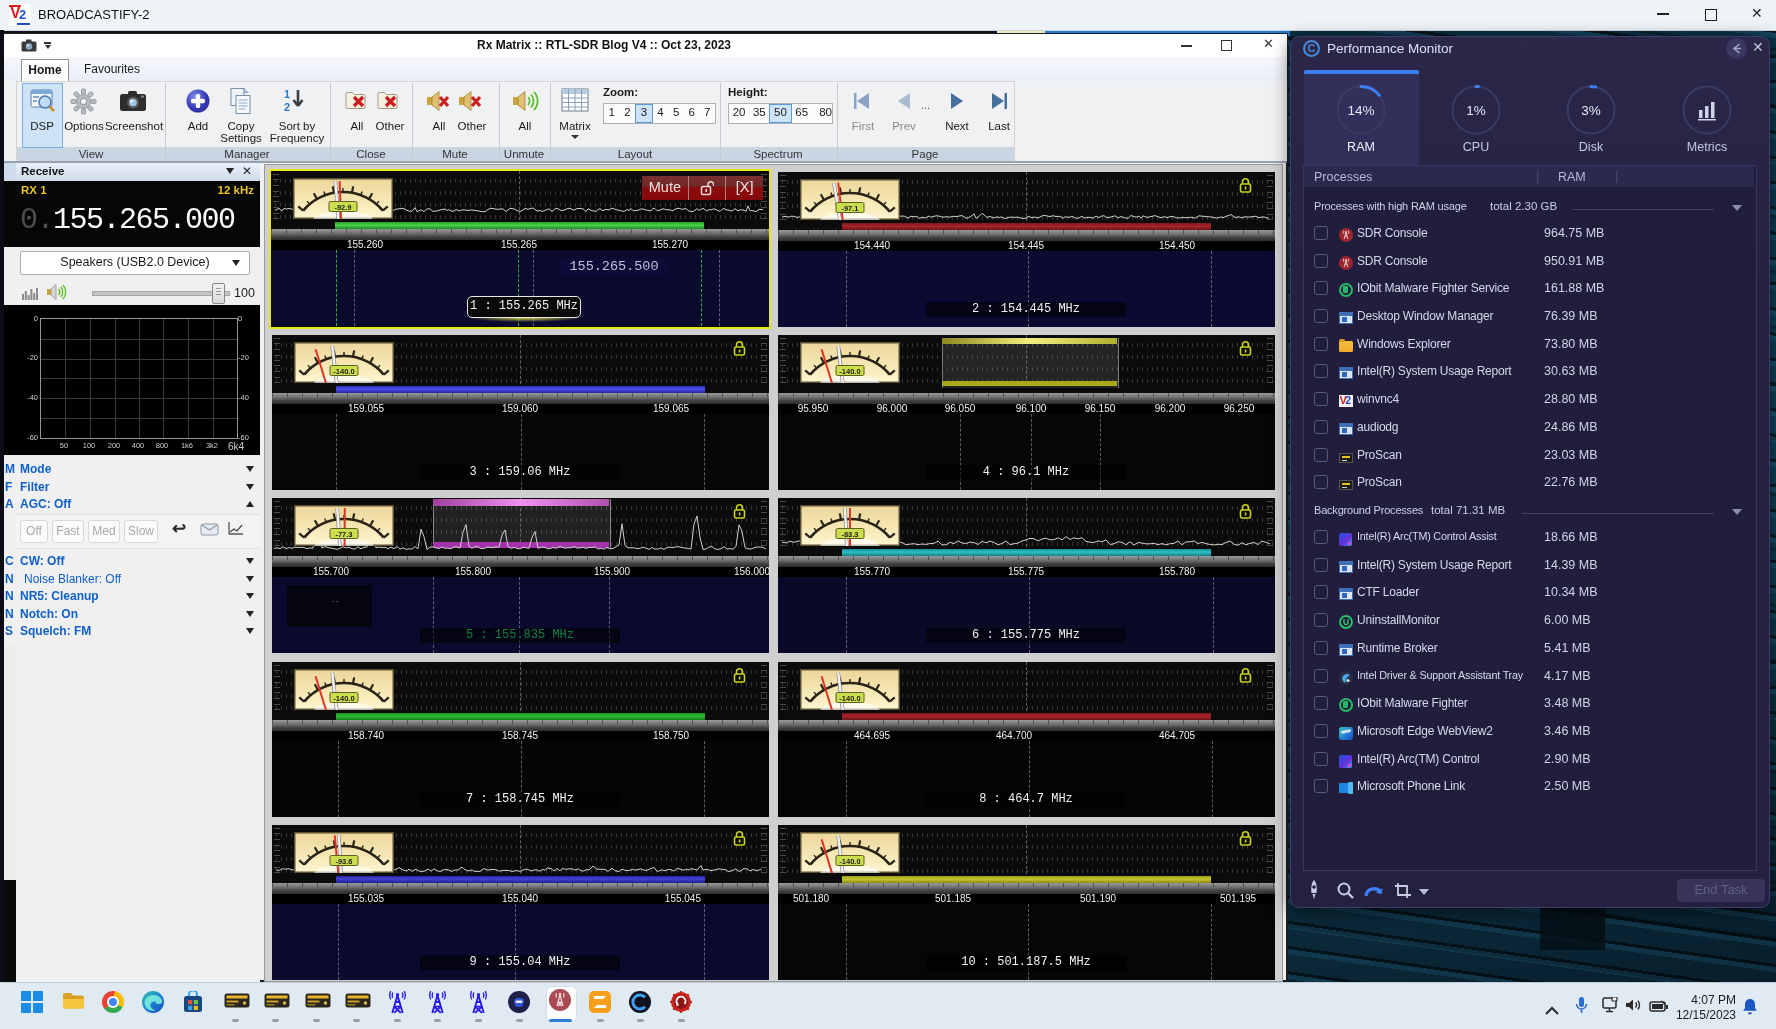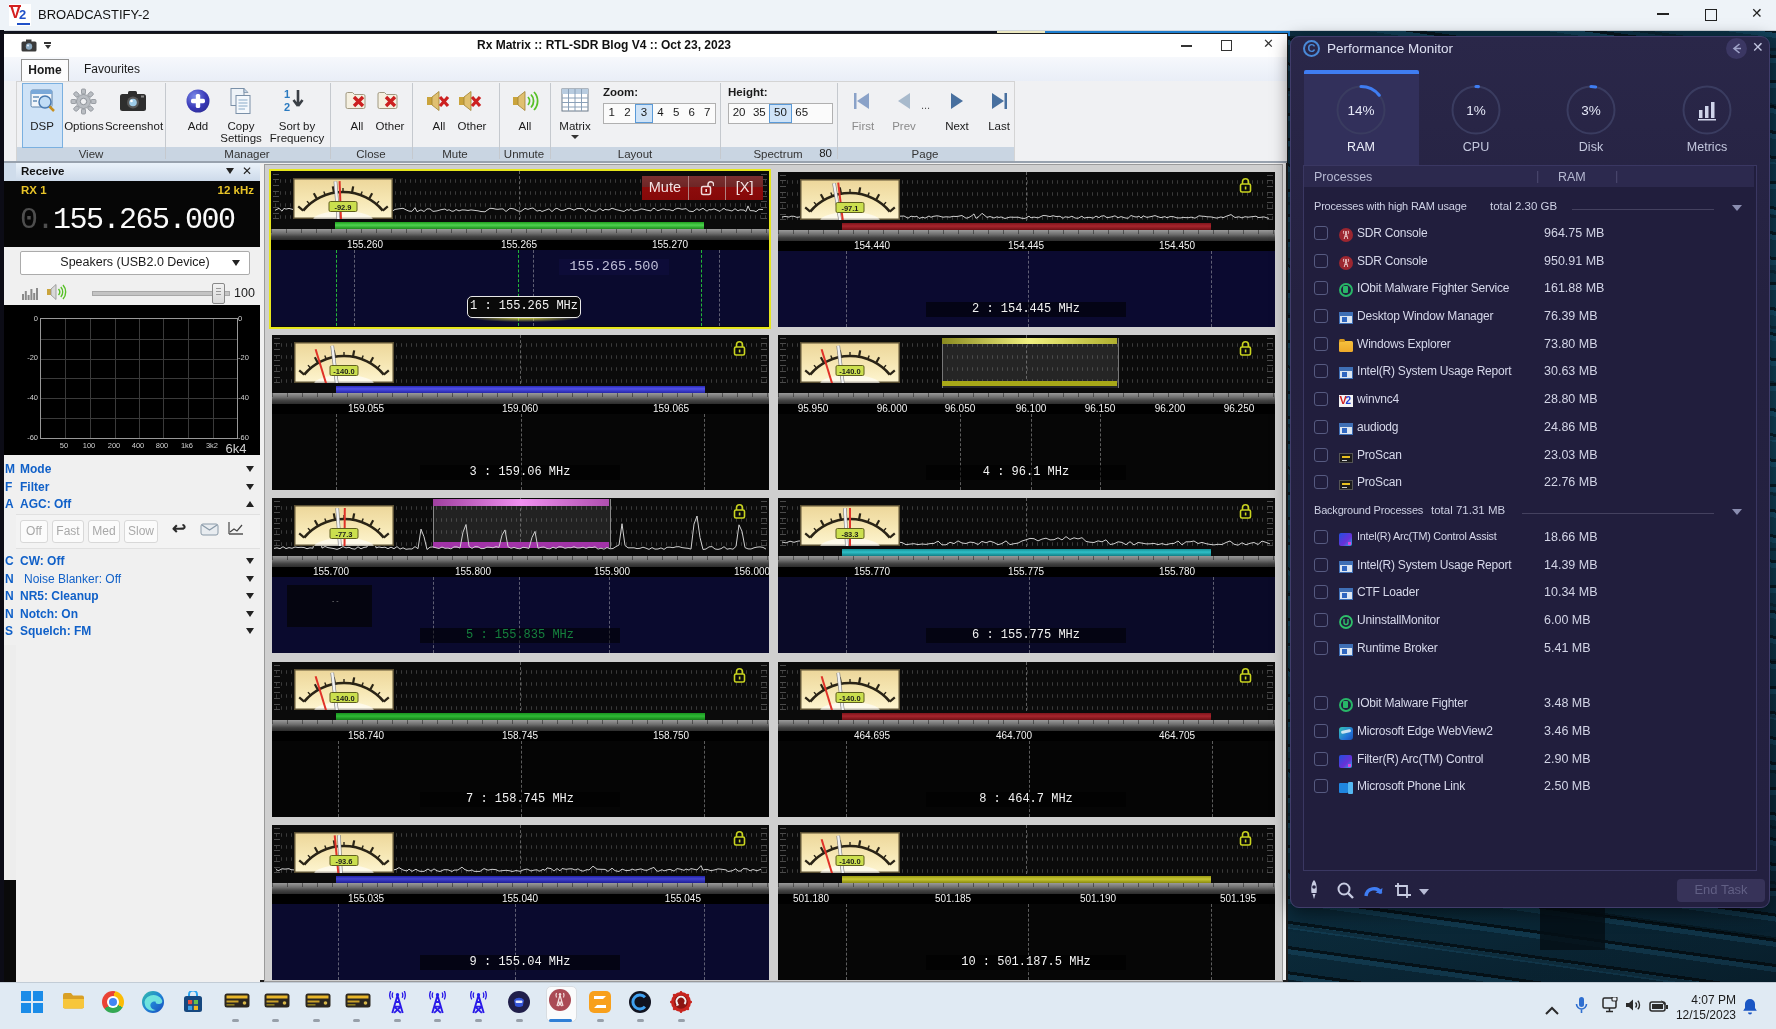--- a/index.html
+++ b/index.html
@@ -177,21 +177,21 @@
       <div style="width:15.8px;text-align:center;line-height:17px;">5</div>
       <div style="width:15.8px;text-align:center;line-height:17px;">6</div>
       <div style="width:15.8px;text-align:center;line-height:17px;">7</div>
     </div>
     <div style="position:absolute;left:728px;top:86px;font-size:11.5px;font-weight:bold;color:#1a1a1a">Height:</div>
     <div style="position:absolute;left:728px;top:103px;width:103px;height:19px;background:#fbfbfb;border:1px solid #b0b0b0;display:flex;font-size:11.5px;color:#1a1a1a">
       <div style="width:20.4px;text-align:center;line-height:17px;">20</div>
       <div style="width:20.4px;text-align:center;line-height:17px;">35</div>
       <div style="width:20.4px;text-align:center;line-height:17px;background:#cfe3f7;border:1px solid #5a9ad8;line-height:15px">50</div>
       <div style="width:20.4px;text-align:center;line-height:17px;">65</div>
-      <div style="width:20.4px;text-align:right;line-height:17px;margin-top:41px;">80</div>
+      <div style="width:20.4px;text-align:right;line-height:17px;">80</div>
     </div>
     <div style="position:absolute;left:853px;top:90px"><svg width="20" height="22" viewBox="0 0 20 22">
         <path d="M16,3 4,11 16,19" fill="#8aa2c8"></path>
         <rect x="1" y="3" width="2.5" height="16" fill="#8aa2c8"></rect>
       </svg></div>
     <div style="position:absolute;left:894px;top:90px"><svg width="20" height="22" viewBox="0 0 20 22">
         <path d="M16,3 4,11 16,19" fill="#a8bacc"></path>
       </svg></div>
     <div style="position:absolute;left:921px;top:99px;font-size:11px;color:#555">...</div>
     <div style="position:absolute;left:947px;top:90px"><svg width="20" height="22" viewBox="0 0 20 22">
@@ -1034,21 +1034,21 @@
       <div style="position:absolute;left:222px;top:88px;width:22px;text-align:left;font-size:7.5px;color:#d0d0d0">-40</div>
       <div style="position:absolute;left:0;top:128px;width:22px;text-align:right;font-size:7.5px;color:#d0d0d0">-60</div>
       <div style="position:absolute;left:222px;top:128px;width:22px;text-align:left;font-size:7.5px;color:#d0d0d0">-60</div>
       <div style="position:absolute;left:36px;top:136px;width:24px;text-align:center;font-size:7.5px;color:#d0d0d0">50</div>
       <div style="position:absolute;left:61px;top:136px;width:24px;text-align:center;font-size:7.5px;color:#d0d0d0">100</div>
       <div style="position:absolute;left:86px;top:136px;width:24px;text-align:center;font-size:7.5px;color:#d0d0d0">200</div>
       <div style="position:absolute;left:110px;top:136px;width:24px;text-align:center;font-size:7.5px;color:#d0d0d0">400</div>
       <div style="position:absolute;left:134px;top:136px;width:24px;text-align:center;font-size:7.5px;color:#d0d0d0">800</div>
       <div style="position:absolute;left:159px;top:136px;width:24px;text-align:center;font-size:7.5px;color:#d0d0d0">1k6</div>
       <div style="position:absolute;left:184px;top:136px;width:24px;text-align:center;font-size:7.5px;color:#d0d0d0">3k2</div>
-      <div style="position:absolute;left:208px;top:136px;width:24px;text-align:center;font-size:13px;color:#d0d0d0">6k4</div>
+      <div style="position:absolute;left:208px;top:136px;width:24px;text-align:center;font-size:10px;color:#d0d0d0">6k4</div>
     </div>
     <div style="position:absolute;left:20px;top:462px;font-size:12px;font-weight:bold;color:#1060c8">Mode</div>
     <div style="position:absolute;left:246px;top:466px;width:0;height:0;border-left:4.5px solid transparent;border-right:4.5px solid transparent;border-top:6px solid #222"></div>
     <div style="position:absolute;left:20px;top:480px;font-size:12px;font-weight:bold;color:#1060c8">Filter</div>
     <div style="position:absolute;left:246px;top:484px;width:0;height:0;border-left:4.5px solid transparent;border-right:4.5px solid transparent;border-top:6px solid #222"></div>
     <div style="position:absolute;left:20px;top:497px;font-size:12px;font-weight:bold;color:#1060c8">AGC: Off</div>
     <div style="position:absolute;left:246px;top:501px;width:0;height:0;border-left:4.5px solid transparent;border-right:4.5px solid transparent;border-bottom:6px solid #222"></div>
     <div style="position:absolute;left:20px;top:554px;font-size:12px;font-weight:bold;color:#1060c8">CW: Off</div>
     <div style="position:absolute;left:246px;top:558px;width:0;height:0;border-left:4.5px solid transparent;border-right:4.5px solid transparent;border-top:6px solid #222"></div>
     <div style="position:absolute;left:24px;top:572px;font-size:12px;font-weight:normal;color:#1060c8">Noise Blanker: Off</div>
@@ -1245,36 +1245,46 @@
           </svg></span></span>
       <span style="position:absolute;left:53px;top:6px;font-size:12px;letter-spacing:-0.2px;color:#d6d8ea;white-space:nowrap">UninstallMonitor</span>
       <span style="position:absolute;left:240px;top:6px;font-size:12.5px;color:#d2d4e6">6.00 MB</span>
     </div>
     <div style="position:absolute;left:1304px;top:635px;width:450px;height:27px">
       <span style="position:absolute;left:10px;top:6px;width:14px;height:14px;border:1.5px solid #565a80;border-radius:3px;box-sizing:border-box"></span>
       <span style="position:absolute;left:35px;top:6px"><span style="display:inline-block;width:14px;height:12px;background:#dce6f2;border:1px solid #3f6fb5;box-sizing:border-box;position:relative;vertical-align:-1px"><span style="position:absolute;left:0;top:0;width:100%;height:3px;background:#3f6fb5"></span><span style="position:absolute;left:1.5px;top:4px;width:5px;height:5px;background:#2f66c0"></span></span></span>
       <span style="position:absolute;left:53px;top:6px;font-size:12px;letter-spacing:-0.2px;color:#d6d8ea;white-space:nowrap">Runtime Broker</span>
       <span style="position:absolute;left:240px;top:6px;font-size:12.5px;color:#d2d4e6">5.41 MB</span>
     </div>
+    <div style="position:absolute;left:1304px;top:663px;width:450px;height:27px">
+      <span style="position:absolute;left:10px;top:6px;width:14px;height:14px;border:1.5px solid #565a80;border-radius:3px;box-sizing:border-box"></span>
+      <span style="position:absolute;left:35px;top:6px"><span style="display:inline-block;width:14px;height:14px;vertical-align:-2px"><svg width="14" height="14" viewBox="0 0 14 14">
+            <circle cx="7" cy="7" r="7" fill="#252e42"></circle>
+            <path d="M3.5,9 a4.5,4.5 0 0 1 7.5,-4.5 a6,6 0 0 0 -4,7.5 a4.5,4.5 0 0 1 -3.5,-3z" fill="#4aa8e8"></path>
+            <circle cx="9" cy="9.5" r="1.6" fill="#cfe2f2"></circle>
+          </svg></span></span>
+      <span style="position:absolute;left:53px;top:6px;font-size:10.8px;letter-spacing:-0.2px;color:#d6d8ea;white-space:nowrap">Intel Driver &amp; Support Assistant Tray</span>
+      <span style="position:absolute;left:240px;top:6px;font-size:12.5px;color:#d2d4e6">4.17 MB</span>
+    </div>
     <div style="position:absolute;left:1304px;top:690px;width:450px;height:27px">
       <span style="position:absolute;left:10px;top:6px;width:14px;height:14px;border:1.5px solid #565a80;border-radius:3px;box-sizing:border-box"></span>
       <span style="position:absolute;left:35px;top:6px"><span style="display:inline-block;width:14px;height:14px;border-radius:50%;border:2px solid #28b668;box-sizing:border-box;position:relative;vertical-align:-2px"><span style="position:absolute;left:2.2px;top:1px;width:5px;height:7px;background:#28b668;border-radius:1px"></span></span></span>
       <span style="position:absolute;left:53px;top:6px;font-size:12px;letter-spacing:-0.2px;color:#d6d8ea;white-space:nowrap">IObit Malware Fighter</span>
       <span style="position:absolute;left:240px;top:6px;font-size:12.5px;color:#d2d4e6">3.48 MB</span>
     </div>
     <div style="position:absolute;left:1304px;top:718px;width:450px;height:27px">
       <span style="position:absolute;left:10px;top:6px;width:14px;height:14px;border:1.5px solid #565a80;border-radius:3px;box-sizing:border-box"></span>
       <span style="position:absolute;left:35px;top:6px"><span style="display:inline-block;width:14px;height:13px;background:linear-gradient(135deg,#35c4b5,#2173d8 65%,#1a4fb0);border-radius:3px;position:relative;vertical-align:-2px"><span style="position:absolute;left:2px;top:3px;width:10px;height:3px;background:rgba(255,255,255,0.75);border-radius:2px;transform:rotate(-12deg)"></span></span></span>
       <span style="position:absolute;left:53px;top:6px;font-size:12px;letter-spacing:-0.2px;color:#d6d8ea;white-space:nowrap">Microsoft Edge WebView2</span>
       <span style="position:absolute;left:240px;top:6px;font-size:12.5px;color:#d2d4e6">3.46 MB</span>
     </div>
     <div style="position:absolute;left:1304px;top:746px;width:450px;height:27px">
       <span style="position:absolute;left:10px;top:6px;width:14px;height:14px;border:1.5px solid #565a80;border-radius:3px;box-sizing:border-box"></span>
       <span style="position:absolute;left:35px;top:6px"><span style="display:inline-block;width:13px;height:13px;background:linear-gradient(135deg,#2050e0,#6a30d8 60%,#20b8e8);border-radius:2px;position:relative;vertical-align:-2px"><span style="position:absolute;right:1px;bottom:1px;width:3px;height:3px;background:#e040e0"></span></span></span>
-      <span style="position:absolute;left:53px;top:6px;font-size:12px;letter-spacing:-0.2px;color:#d6d8ea;white-space:nowrap">Filter(R) Arc(TM) Control</span>
+      <span style="position:absolute;left:53px;top:6px;font-size:12px;letter-spacing:-0.2px;color:#d6d8ea;white-space:nowrap">Intel(R) Arc(TM) Control</span>
       <span style="position:absolute;left:240px;top:6px;font-size:12.5px;color:#d2d4e6">2.90 MB</span>
     </div>
     <div style="position:absolute;left:1304px;top:773px;width:450px;height:27px">
       <span style="position:absolute;left:10px;top:6px;width:14px;height:14px;border:1.5px solid #565a80;border-radius:3px;box-sizing:border-box"></span>
       <span style="position:absolute;left:35px;top:6px"><span style="display:inline-block;width:14px;height:12px;position:relative;vertical-align:-1px"><span style="position:absolute;left:0;top:1px;width:9px;height:10px;background:#1f86e0;border-radius:1px"></span><span style="position:absolute;right:0;top:0;width:5px;height:12px;background:#55b8f2;border-radius:1px"></span></span></span>
       <span style="position:absolute;left:53px;top:6px;font-size:12px;letter-spacing:-0.2px;color:#d6d8ea;white-space:nowrap">Microsoft Phone Link</span>
       <span style="position:absolute;left:240px;top:6px;font-size:12.5px;color:#d2d4e6">2.50 MB</span>
     </div>
     <div style="position:absolute;left:1306px;top:878px"><svg width="16" height="24" viewBox="0 0 16 24">
         <path d="M8,2 C11,5 11,11 10.5,15 h-5 C5,11 5,5 8,2 z" fill="#c8cce2"></path>

